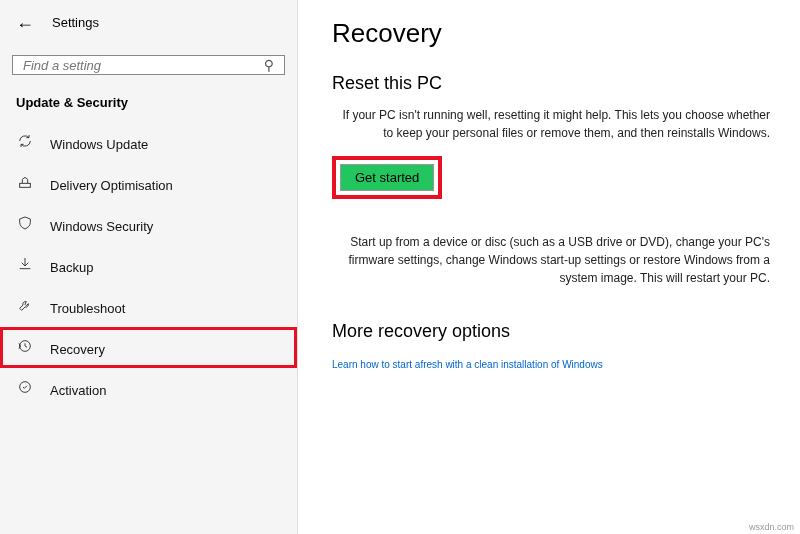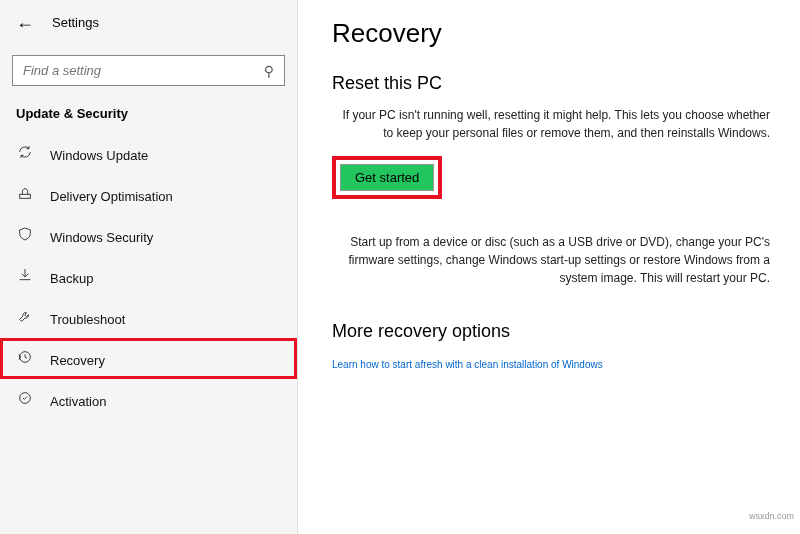--- a/index.html
+++ b/index.html
@@ -4,37 +4,37 @@
   <style>
     * { margin: 0; padding: 0; box-sizing: border-box; font-family: "Segoe UI", sans-serif; }
     body { width: 800px; height: 534px; background: #fff; display: flex; overflow: hidden; }
     .sidebar { width: 298px; background: #f5f5f5; border-right: 1px solid #e0e0e0; padding-top: 12px; display: flex; flex-direction: column; }
     .header-row { display: flex; align-items: center; padding: 0 16px 16px 16px; gap: 18px; }
     .back-arrow { font-size: 18px; cursor: pointer; }
     .settings-title { font-size: 13px; }
     .home-row { display: flex; align-items: center; padding: 10px 16px; gap: 16px; cursor: pointer; }
     .home-row .icon { width: 18px; text-align: center; }
     .search-wrap { padding: 6px 12px 14px 12px; }
-    .search-box { position: relative; border: 1px solid #888; background: #fff; height: 31px; display: flex; align-items: center; padding: 0 10px; }
+    .search-box { position: relative; border: 1px solid #888; background: #fff; height: 20px; display: flex; align-items: center; padding: 0 10px; }
     .search-input { border: none; outline: none; flex: 1; font-size: 13px; font-style: italic; color: #666; background: transparent; }
     .search-icon { color: #555; font-size: 14px; }
     .category-title { font-size: 13px; font-weight: 600; padding: 6px 16px 12px 16px; }
     .nav-item { display: flex; align-items: flex-end; padding: 11px 16px; gap: 16px; cursor: pointer; font-size: 13px; color: #111; }
     .nav-item .icon { width: 18px; text-align: center; font-size: 15px; color: #333; }
     .nav-item.highlighted { outline: 3px solid #e81123; outline-offset: -3px; }
     .main { flex: 1; padding: 18px 30px 18px 34px; overflow: auto; }
     .page-title { font-size: 26px; font-weight: 400; margin-bottom: 22px; }
     .section-title { font-size: 18px; font-weight: 400; margin-bottom: 12px; margin-top: 24px; }
     .section-title.more { font-size: 18px; }
     .body-text { font-size: 12px; color: #222; line-height: 1.5; margin-bottom: 14px; text-align: right; }
     .win-button { background: #22c55e; border: 1px solid #999; padding: 5px 14px; font-size: 13px; cursor: pointer; }
     .highlight-box { border: 4px solid #e81123; display: inline-block; padding: 4px; }
     .section { margin-bottom: 34px; }
     .link { color: #0066cc; font-size: 10px; cursor: pointer; }
-    .watermark { position: absolute; bottom: 13px; right: 6px; font-size: 9px; color: #999; }
+    .watermark { position: absolute; bottom: 2px; right: 6px; font-size: 9px; color: #999; }
     svg.ic { width: 16px; height: 16px; stroke: #333; stroke-width: 1.4; fill: none; }
   </style>
 </head>
 <body>
 
 <div class="sidebar">
   <div class="header-row">
     <span class="back-arrow">←</span>
     <span class="settings-title">Settings</span>
   </div>

